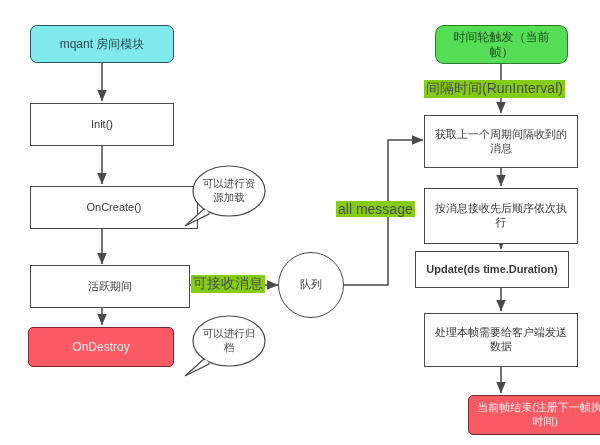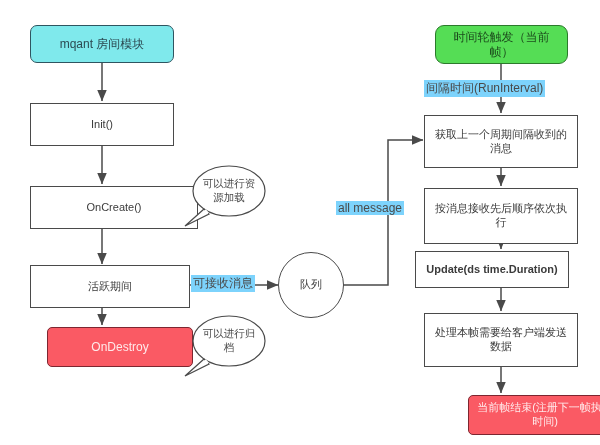--- a/index.html
+++ b/index.html
@@ -64,23 +64,23 @@
     color: #ffe9ea;
     font-size: 12px;
   }
   .node.circle {
     border-radius: 50%;
     background: #ffffff;
     border: 1.3px solid #4a4a4a;
   }
   .edge-label {
     position: absolute;
-    font-size: 12px;
+    font-size: 14px;
     color: #4a4a4a;
-    background: #7dd3fc;
+    background: #84cc16;
     padding: 0 2px;
     white-space: nowrap;
   }
   .callout {
     position: absolute;
     display: flex;
     align-items: center;
     justify-content: center;
     text-align: center;
     font-size: 10.5px;
@@ -137,21 +137,21 @@
   </div>
 
   <div class="node plain" style="left:30px; top:186px; width:168px; height:43px;">
     <span>OnCreate()</span>
   </div>
 
   <div class="node plain" style="left:30px; top:265px; width:160px; height:43px;">
     <span>活跃期间</span>
   </div>
 
-  <div class="node red" style="left:47px; top:327px; width:146px; height:40px;">
+  <div class="node red" style="left:28px; top:327px; width:146px; height:40px;">
     <span>OnDestroy</span>
   </div>
 
   <div class="callout" style="left:182px; top:164px; width:86px; height:68px;">
     <svg width="86" height="68" viewBox="0 0 86 68">
       <ellipse cx="47" cy="27" rx="36" ry="25" fill="#ffffff" stroke="#4a4a4a" stroke-width="1.2"></ellipse>
       <path d="M22,45 L3,62 L27,50 Z" fill="#ffffff" stroke="#4a4a4a" stroke-width="1.2"></path>
       <path d="M23,46 L26,49.5" stroke="#ffffff" stroke-width="2.2"></path>
     </svg>
     <span class="bubble-text" style="max-width:58px; margin-left:8px; margin-top:-14px;">可以进行资源加载</span>

